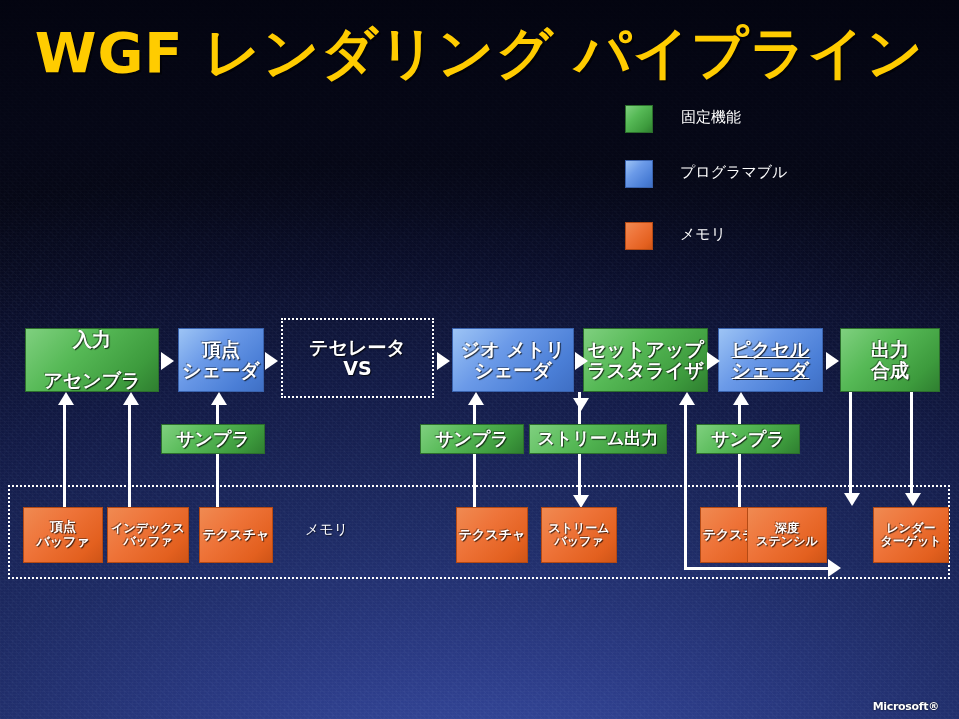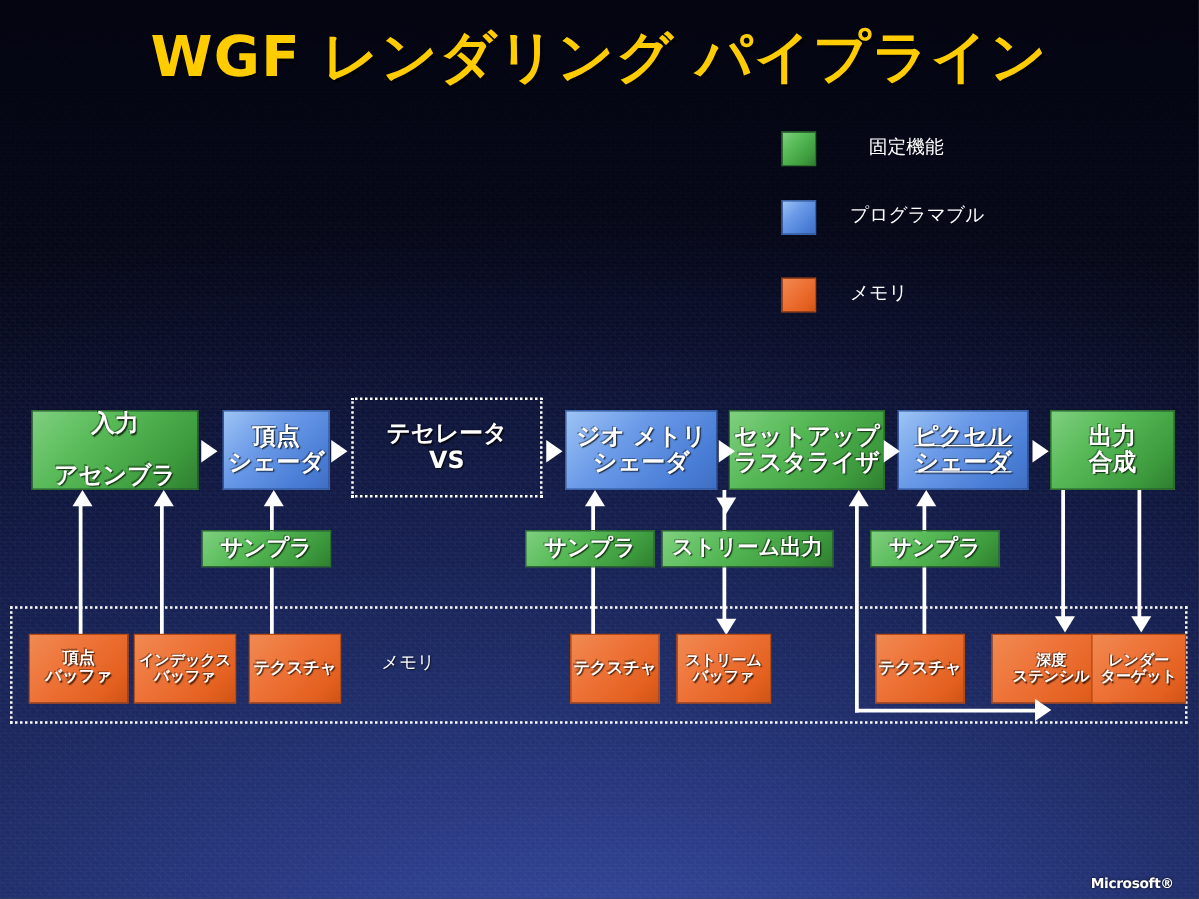--- a/index.html
+++ b/index.html
@@ -23,21 +23,21 @@
       repeating-linear-gradient(127deg, rgba(90,140,220,.045) 0 1px, rgba(0,0,0,0) 1px 6px);
     mix-blend-mode:screen;
   }
   #topdark{
     position:absolute;left:0;top:0;width:959px;height:300px;pointer-events:none;
     background:linear-gradient(180deg, rgba(3,4,16,.92) 0%, rgba(5,7,24,.72) 45%, rgba(8,12,40,.25) 80%, rgba(0,0,0,0) 100%);
   }
 
   .title{
     position:absolute;left:0;top:16px;width:959px;text-align:center;
-    color:#FFCC00;font-size:45px;font-weight:bold;letter-spacing:1px;
+    color:#FFCC00;font-size:56px;font-weight:bold;letter-spacing:1px;
     text-shadow:2px 2px 0 rgba(0,0,0,.55);
     white-space:nowrap;
   }
 
   
   .legend-sw{position:absolute;width:26px;height:26px;border:1px solid rgba(255,255,255,.22);}
   .legend-lb{position:absolute;color:#ffffff;font-size:15px;white-space:nowrap;}
 
   
   .box{
@@ -112,21 +112,21 @@
 </head>
 <body>
 
 <div id="slide">
   <div id="noise"></div>
   <div id="topdark"></div>
 
   <div class="title">WGF レンダリング パイプライン</div>
 
   <div class="legend-sw green" style="left:625px;top:105px;"></div>
-  <div class="legend-lb" style="left:695px;top:108px;">固定機能</div>
+  <div class="legend-lb" style="left:681px;top:108px;">固定機能</div>
 
   <div class="legend-sw blue" style="left:625px;top:160px;"></div>
   <div class="legend-lb" style="left:680px;top:163px;">プログラマブル</div>
 
   <div class="legend-sw orange" style="left:625px;top:222px;"></div>
   <div class="legend-lb" style="left:680px;top:225px;">メモリ</div>
 
   <div class="mem-container" style="left:8px;top:485px;width:942px;height:94px;"></div>
   <div class="plain-label" style="left:305px;top:521px;">メモリ</div>
 
@@ -238,21 +238,21 @@
 
   <div class="box orange memlabelbox small" style="left:541px;top:507px;width:76px;height:56px;">
     <span>ストリーム</span>
     <span>バッファ</span>
   </div>
 
   <div class="box orange memlabelbox" style="left:700px;top:507px;width:72px;height:56px;">
     <span>テクスチャ</span>
   </div>
 
-  <div class="box orange memlabelbox small" style="left:793px;top:507px;width:96px;height:56px;">
+  <div class="box orange memlabelbox small" style="left:747px;top:507px;width:80px;height:56px;">
     <span>深度</span>
     <span>ステンシル</span>
   </div>
 
   <div class="box orange memlabelbox small" style="left:873px;top:507px;width:76px;height:56px;">
     <span>レンダー</span>
     <span>ターゲット</span>
   </div>
 
   <div id="dxlogo">

